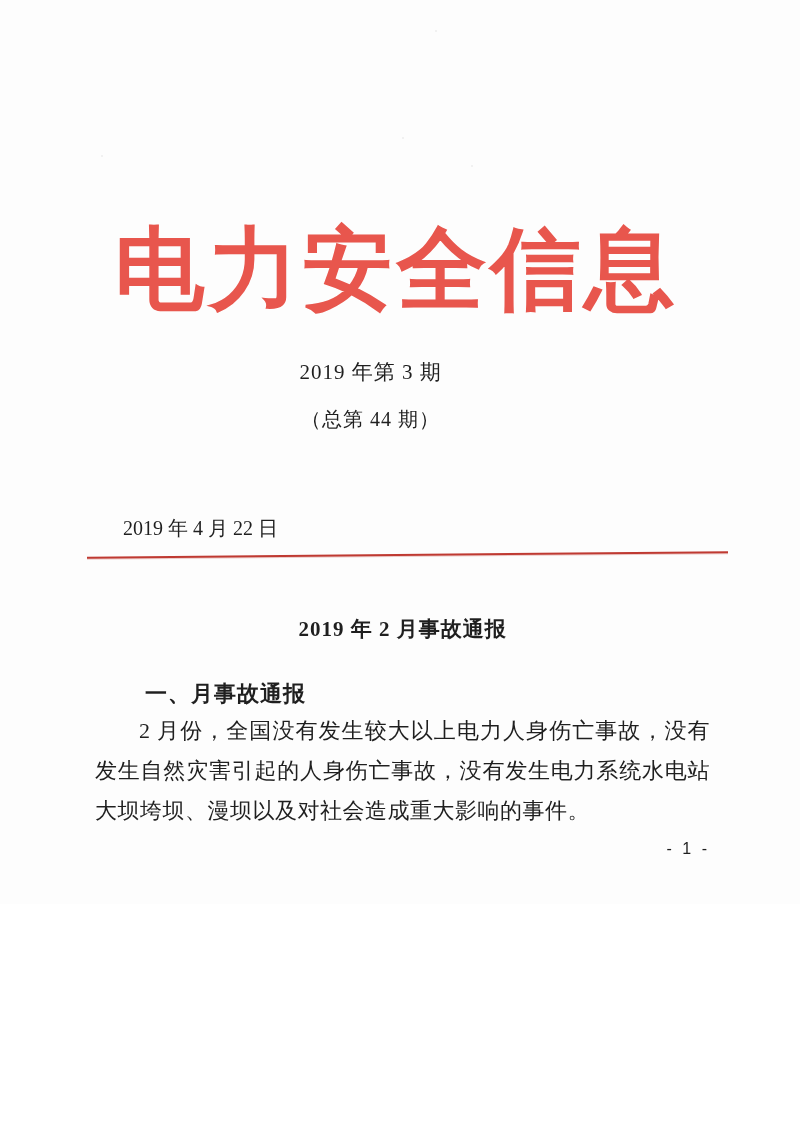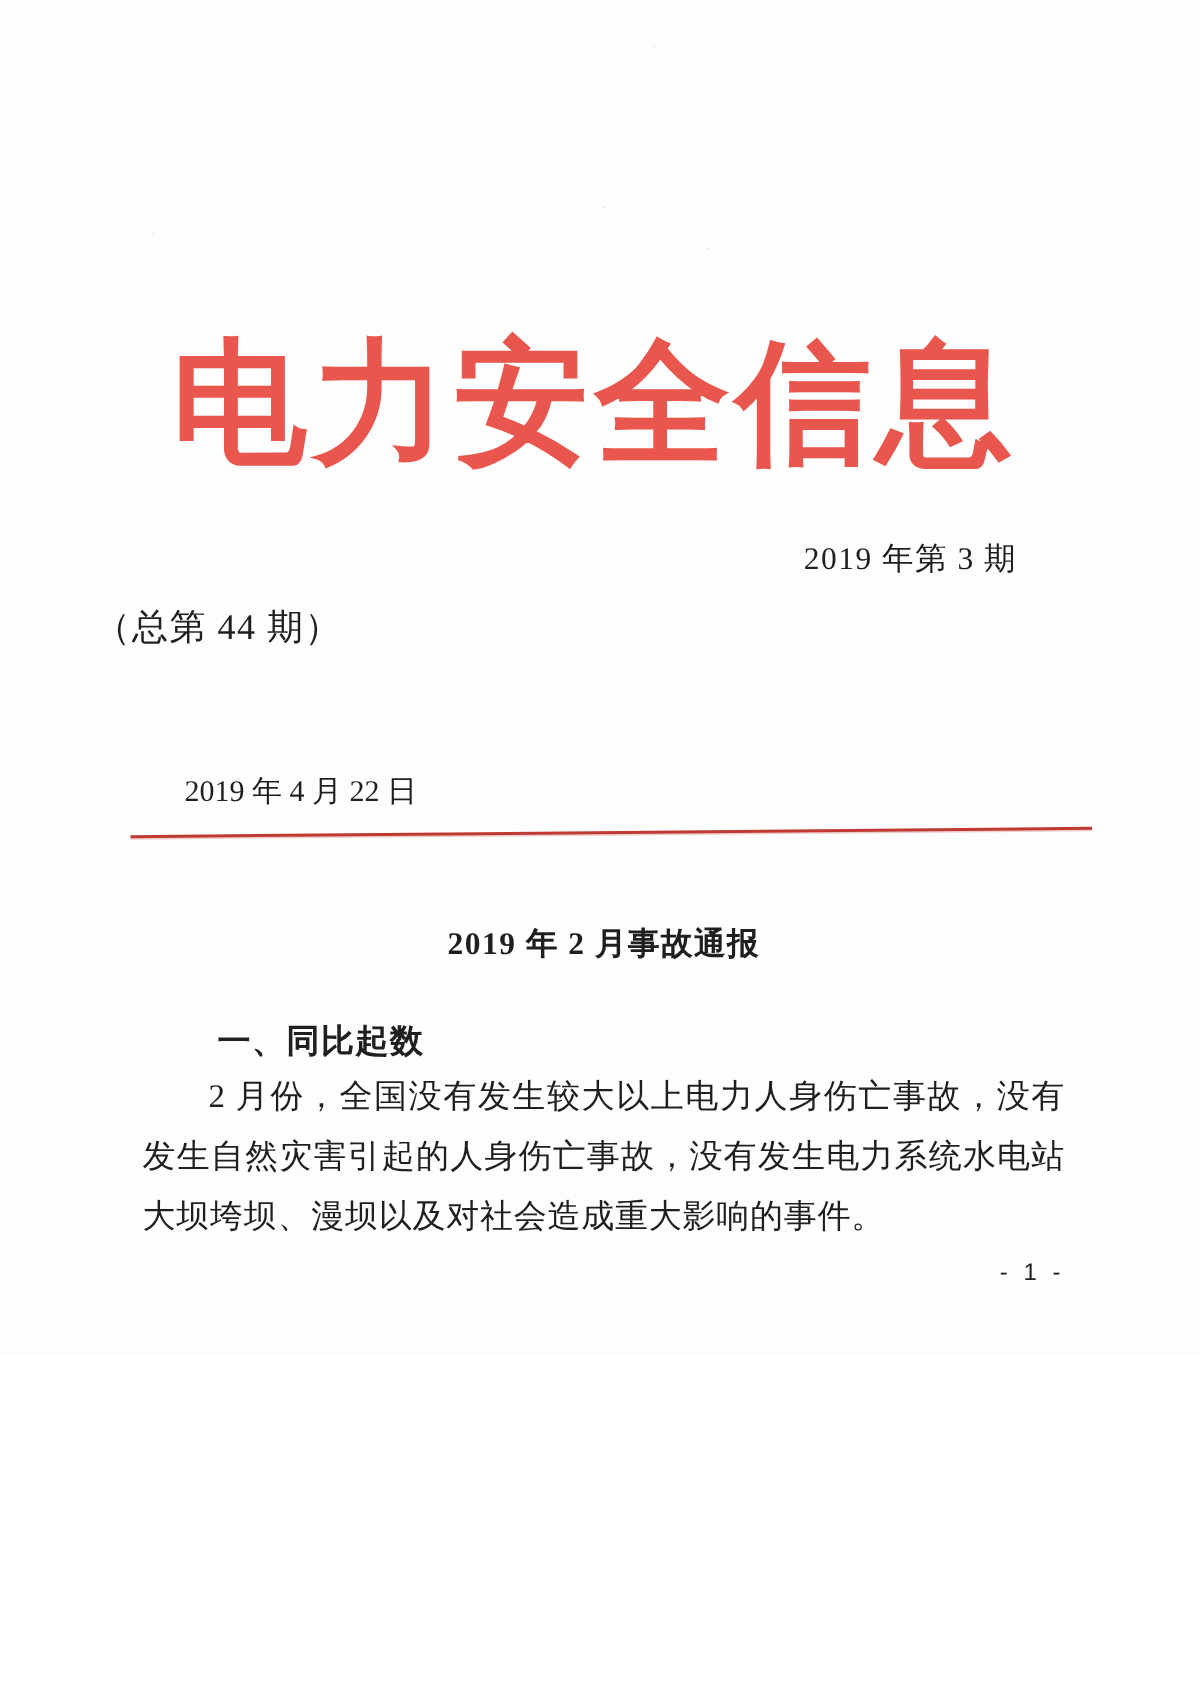--- a/index.html
+++ b/index.html
@@ -28,30 +28,31 @@
     text-align:center;
     transform:translateX(-6px);
     font-size:90px;
     line-height:1.06;
     font-weight:700;
     letter-spacing:4px;
     color:var(--masthead-red);
   }
   .issue-line{
     margin-top:44px;
-    text-align:right;
+    text-align:center;
     transform:translateX(-32px);
     font-size:21px;
     line-height:22px;
     letter-spacing:1px;
   }
   .cumulative-line{
     margin-top:25px;
+    text-align:center;
     transform:translateX(-32px);
-    font-size:24px;
+    font-size:20px;
     line-height:22px;
     letter-spacing:1px;
   }
   .pub-row{
     margin-top:87px;
     display:flex;
     justify-content:space-between;
     align-items:baseline;
     padding-left:28px;
     padding-right:26px;
@@ -132,21 +133,21 @@
     <div class="cumulative-line">（总第 44 期）</div>
 
     <div class="pub-row">
       <span class="pub-date">2019 年 4 月 22 日</span>
     </div>
 
     <div class="red-rule"></div>
 
     <h2 class="doc-title">2019 年 2 月事故通报</h2>
 
-    <h3 class="section-heading">一、同比起数</h3>
+    <h3 class="section-heading">一、月事故通报</h3>
 
     <p class="body-para">2 月份，全国没有发生较大以上电力人身伤亡事故，没有发生自然灾害引起的人身伤亡事故，没有发生电力系统水电站大坝垮坝、漫坝以及对社会造成重大影响的事件。</p>
 
 
   </div>
 
   <div class="page-number">- 1 -</div>
 
 </div>
 

